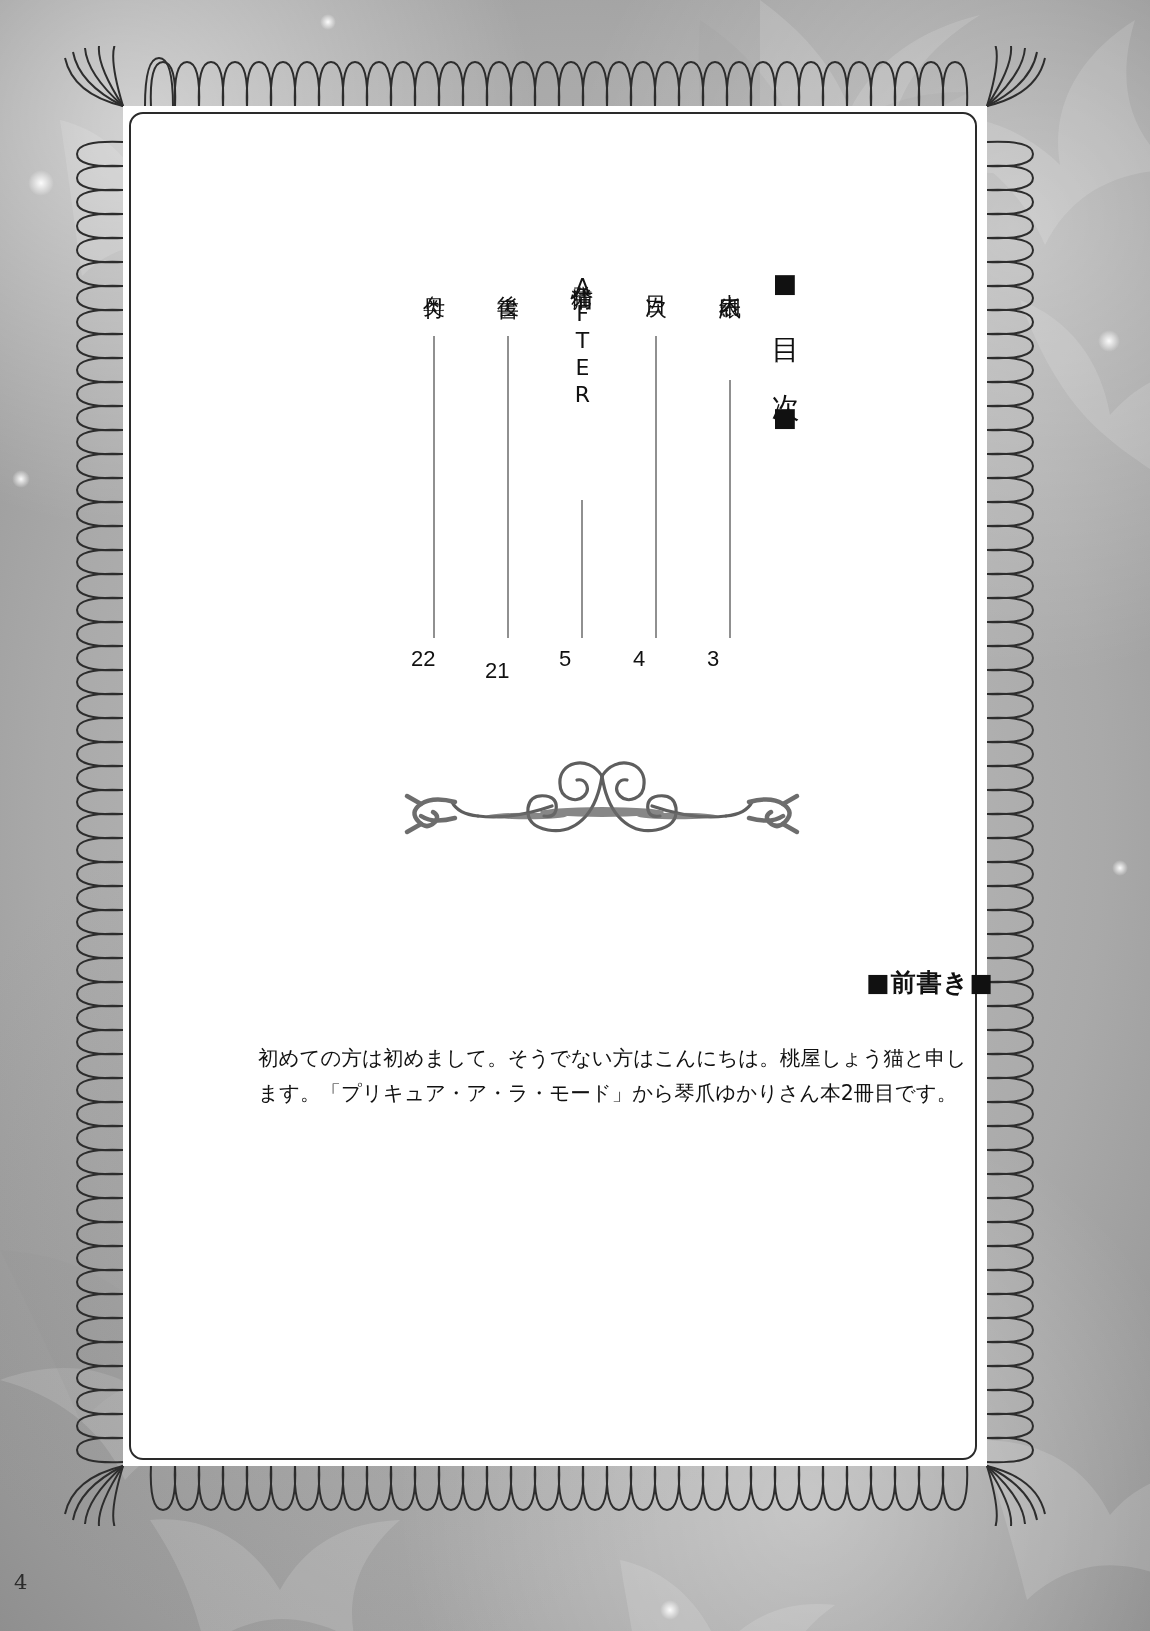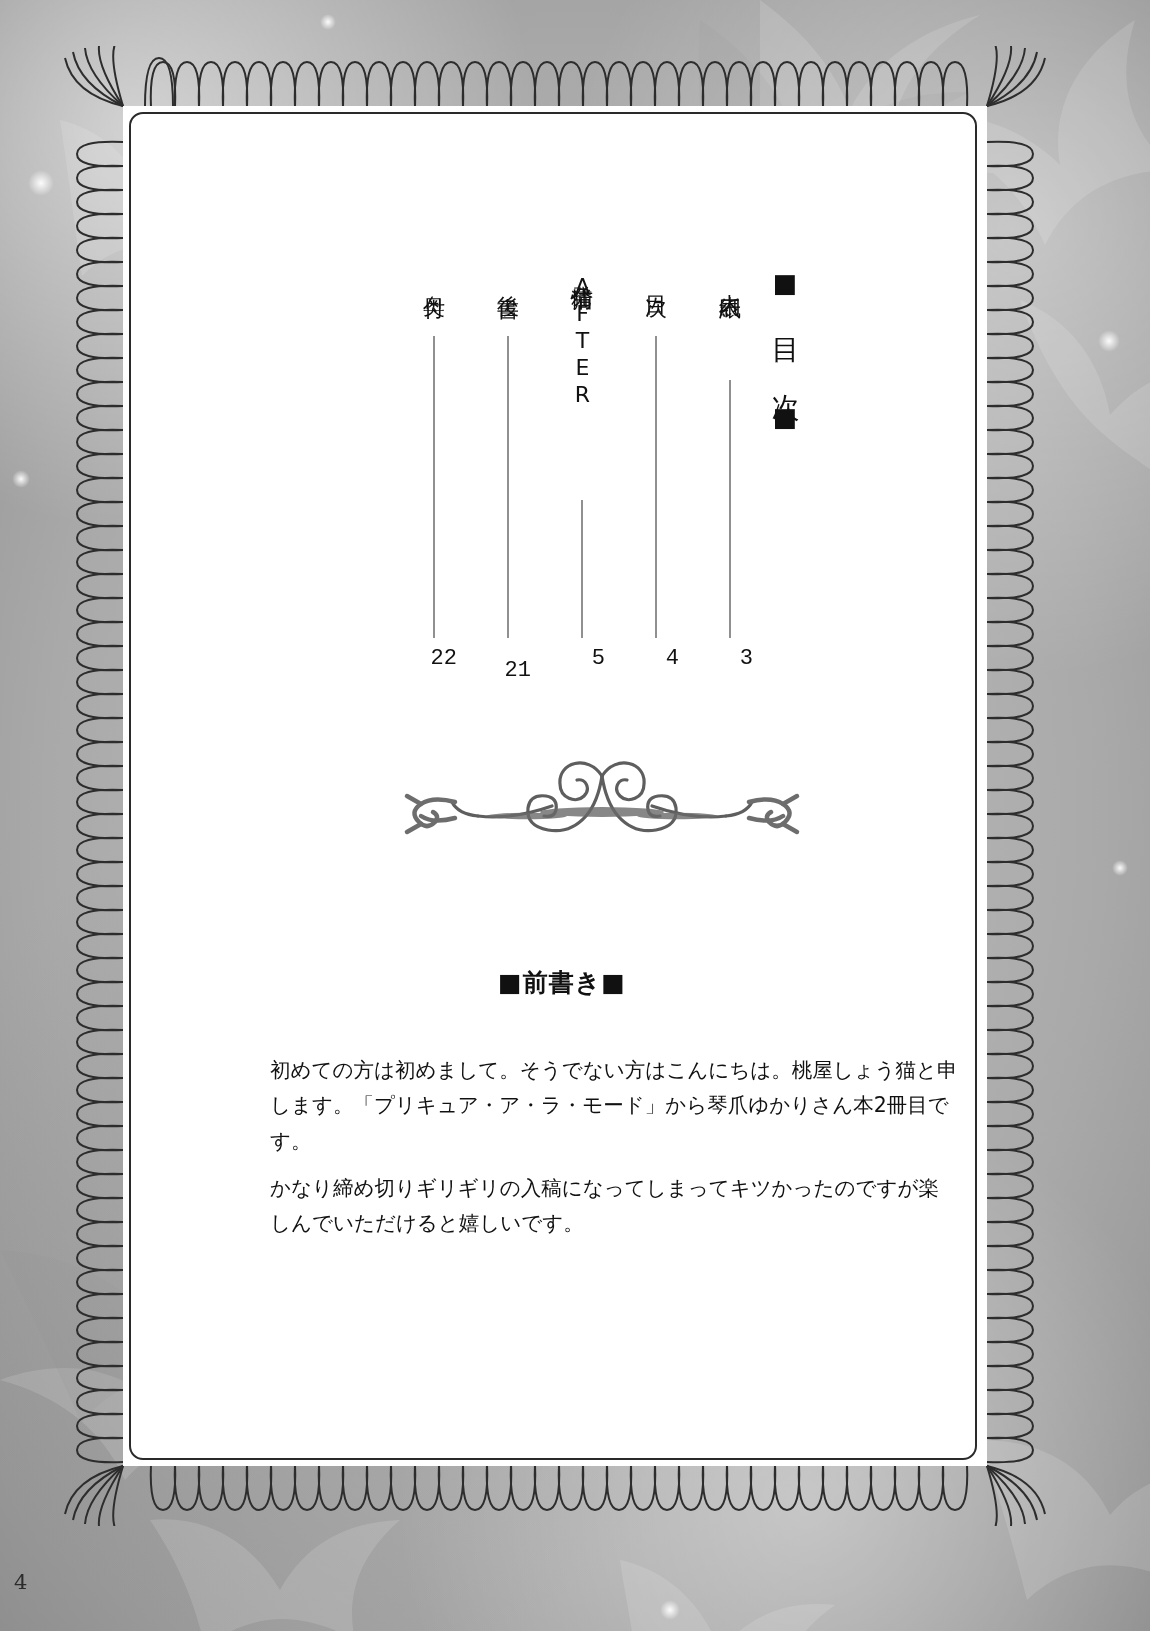--- a/index.html
+++ b/index.html
@@ -95,60 +95,60 @@
     position: absolute;
     left: 50%;
     width: 1px;
     background: #222;
     transform: translateX(-50%);
   }
   .toc-page {
     position: absolute;
     left: 0;
     width: 46px;
-    text-align: right;
+    text-align: left;
     font-size: 22px;
     color: #111;
-    font-family: Liberation Mono, monospace;
+    font-family: Liberation Sans, sans-serif;
   }
 
   
   .ornament {
     position: absolute;
     left: 322px;
     top: 700px;
     width: 450px;
     height: 110px;
   }
 
   
   .preface-heading {
     position: absolute;
     left: 75px;
     top: 920px;
     width: 864px;
-    text-align: center;
+    text-align: right;
     font-size: 25px;
     font-weight: bold;
     color: #111;
     letter-spacing: 1px;
     font-family: "DejaVu Sans", sans-serif;
   }
   .preface-body {
     position: absolute;
     left: 203px;
     top: 995px;
     width: 712px;
     font-size: 20.5px;
     line-height: 1.72;
     color: #111;
     font-family: "DejaVu Sans", sans-serif;
   }
   .preface-body p {
-    margin: 12px;
+    margin: 0;
   }
 
   
   .folio {
     position: absolute;
     left: 14px;
     top: 1570px;
     font-size: 21px;
     color: #2b2b2b;
     font-family: "DejaVu Serif", serif;
@@ -477,18 +477,17 @@
       <ellipse cx="225" cy="66" rx="62" ry="5"></ellipse>
       <ellipse cx="150" cy="70" rx="40" ry="3.2"></ellipse>
       <ellipse cx="300" cy="70" rx="40" ry="3.2"></ellipse>
     </g>
   </svg>
 
   <div class="preface-heading">■前書き■</div>
 
   <div class="preface-body">
     <p>初めての方は初めまして。そうでない方はこんにちは。桃屋しょう猫と申します。「プリキュア・ア・ラ・モード」から琴爪ゆかりさん本2冊目です。</p>
-    <p>かなり締め切りギリギリの入稿になってしまってキツかったのですが楽しんでいただけると嬉しいです。</p>
   </div>
 
 </div>
 
 <div class="folio">4</div>
 
 </body></html>

